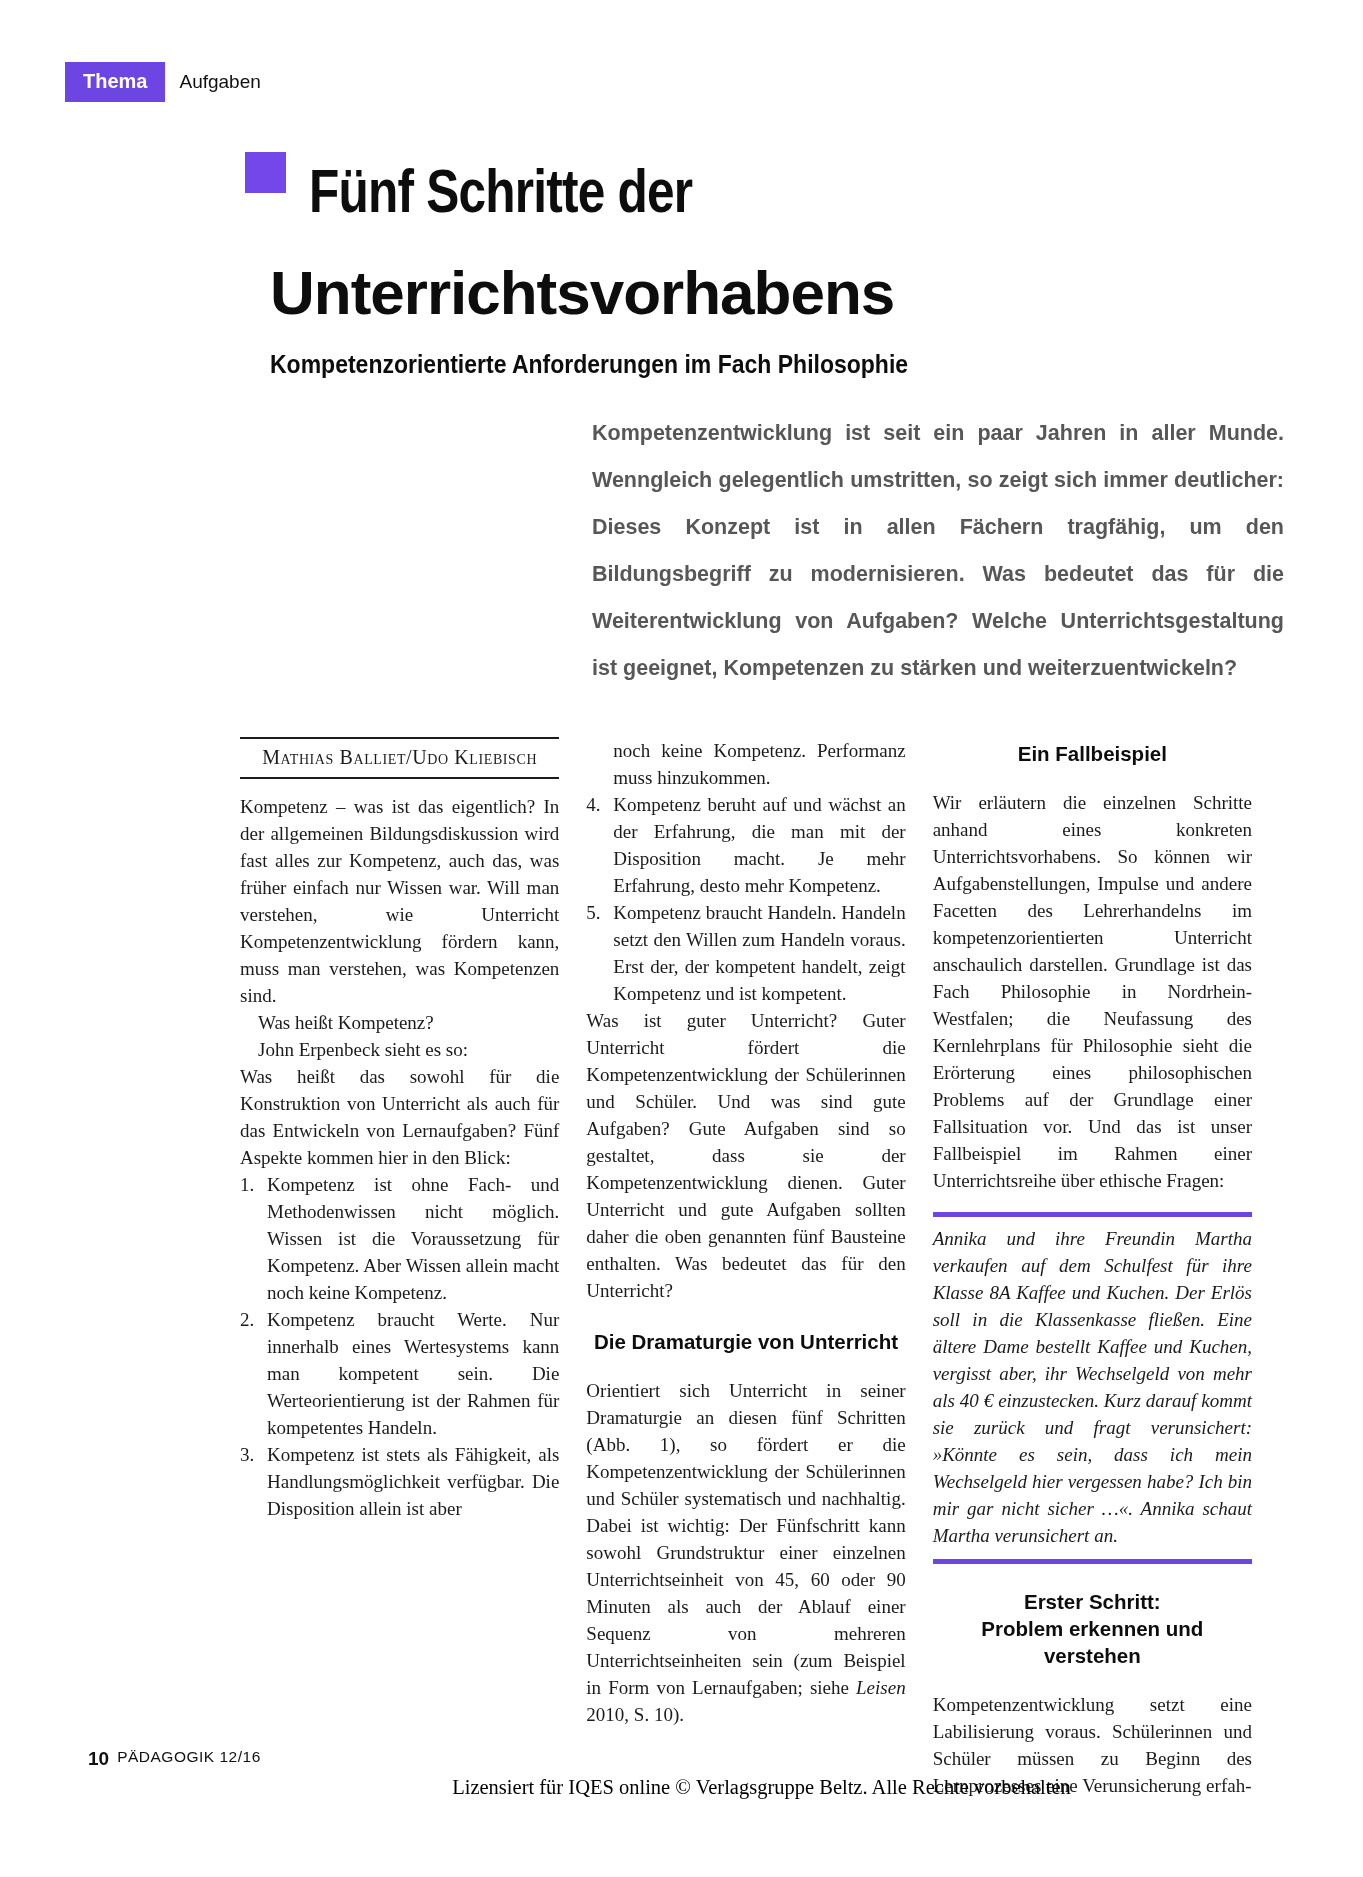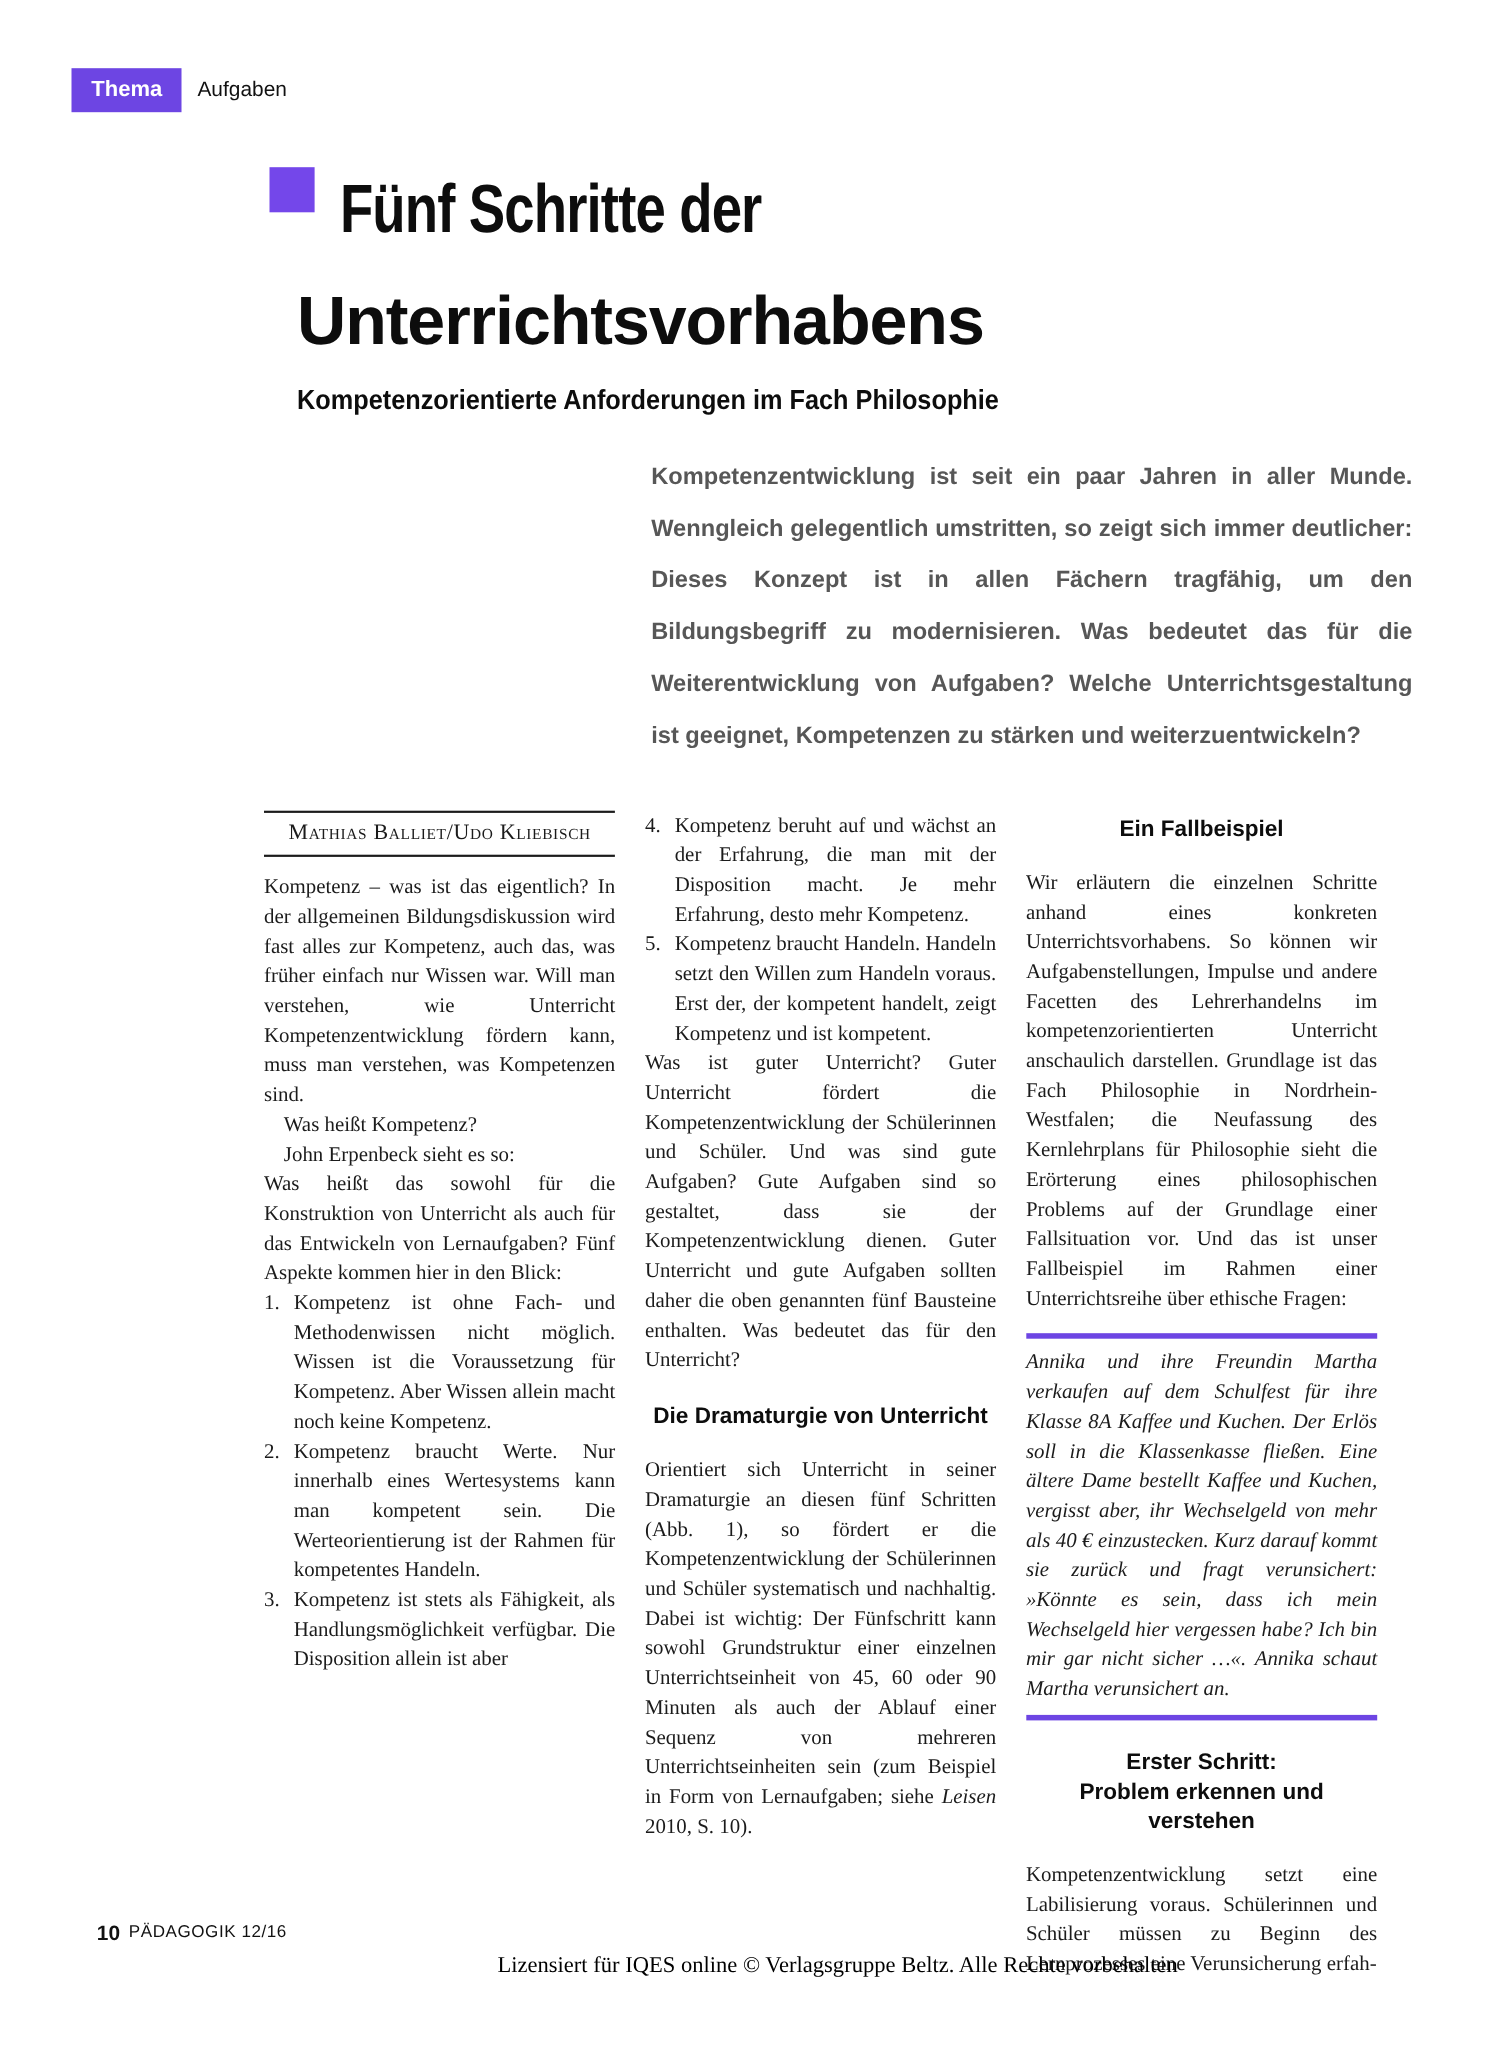--- a/index.html
+++ b/index.html
@@ -156,20 +156,21 @@
         <span class="txt">Kompetenz braucht Werte. Nur innerhalb eines Wertesystems kann man kompetent sein. Die Werteorientierung ist der Rahmen für kompetentes Handeln.</span>
       </div>
       <div class="num-item">
         <span class="num">3.</span>
         <span class="txt">Kompetenz ist stets als Fähigkeit, als Handlungsmöglichkeit verfügbar. Die Disposition allein ist aber</span>
       </div>
     </div>
   </div>
 
   <div class="col">
+    <p class="para cont">noch keine Kompetenz. Performanz muss hinzukommen.</p>
     <div class="num-list">
       <div class="num-item">
         <span class="num">4.</span>
         <span class="txt">Kompetenz beruht auf und wächst an der Erfahrung, die man mit der Disposition macht. Je mehr Erfahrung, desto mehr Kompetenz.</span>
       </div>
       <div class="num-item">
         <span class="num">5.</span>
         <span class="txt">Kompetenz braucht Handeln. Handeln setzt den Willen zum Handeln voraus. Erst der, der kompetent handelt, zeigt Kompetenz und ist kompetent.</span>
       </div>
     </div>

